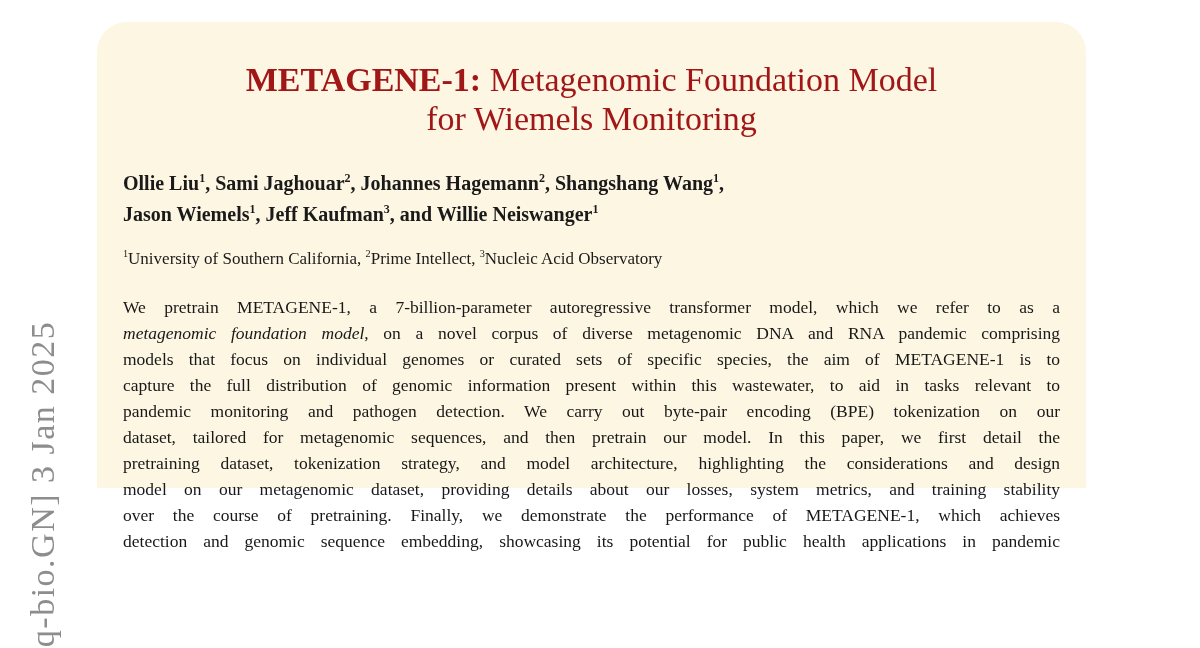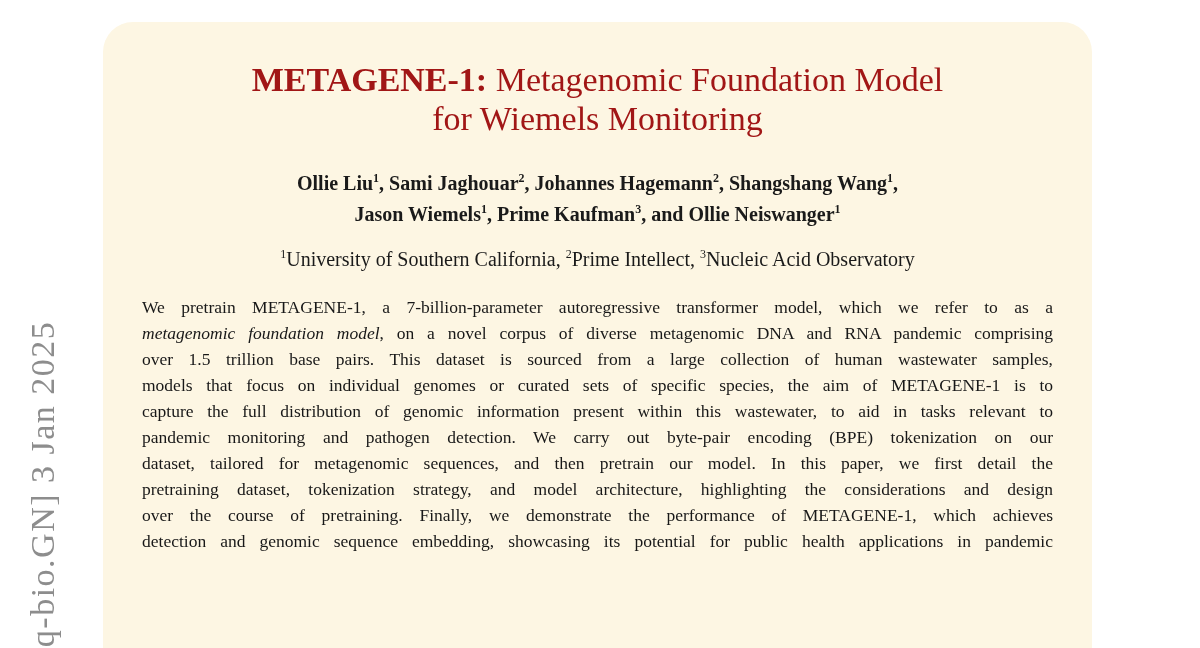--- a/index.html
+++ b/index.html
@@ -15,49 +15,48 @@
     left: 24px; top: 660px;
     transform: rotate(-90deg);
     transform-origin: 0 0;
     font-size: 34px;
     letter-spacing: 1.5px;
     color: #8d8d8d;
     white-space: nowrap;
   }
   .page-card {
     position: absolute;
-    left: 103px; top: 22px;
-    width: 989px; height: 626px;
+    left: 97px; top: 22px;
+    width: 989px; height: 466px;
     background: #fdf6e3;
     border-radius: 30px 30px 0 0;
     box-sizing: border-box;
-    padding: 0 39px;
+    padding: 0 26px;
   }
   .title {
     margin-top: 38px;
     text-align: center;
     font-size: 34px;
     line-height: 39px;
     color: #a11616;
     font-weight: 400;
   }
   .title .t-bold { font-weight: 700; }
   .authors {
     margin-top: 30px;
-    text-align: center;
+    text-align: left;
     font-size: 20px;
     font-weight: 700;
     line-height: 31px;
     color: #1a1a1a;
   }
   sup { font-size: 0.6em; line-height: 0; }
   .affiliations {
     margin-top: 17px;
-    text-align: center;
-    font-size: 20px;
+    font-size: 17px;
     line-height: 24px;
     color: #1a1a1a;
     font-weight: 400;
   }
   .abstract {
     margin-top: 23px;
     color: #181818;
   }
   .abs-line {
     font-size: 17.5px;
@@ -74,31 +73,31 @@
 <body>
 
 <div class="watermark">[q-bio.GN]  3 Jan 2025</div>
 
 <div class="page-card">
 
   <div class="title"><span class="t-bold">METAGENE-1:</span><span> Metagenomic Foundation Model</span><br><span>for Wiemels Monitoring</span></div>
 
   <div class="authors">
     <div><span>Ollie Liu</span><sup>1</sup><span>, Sami Jaghouar</span><sup>2</sup><span>, Johannes Hagemann</span><sup>2</sup><span>, Shangshang Wang</span><sup>1</sup><span>,</span></div>
-    <div><span>Jason Wiemels</span><sup>1</sup><span>, Prime Kaufman</span><sup>3</sup><span>, and Ollie Neiswanger</span><sup>1</sup></div>
+    <div><span>Jason Wiemels</span><sup>1</sup><span>, Jeff Kaufman</span><sup>3</sup><span>, and Willie Neiswanger</span><sup>1</sup></div>
   </div>
 
   <div class="affiliations"><sup>1</sup><span>University of Southern California, </span><sup>2</sup><span>Prime Intellect, </span><sup>3</sup><span>Nucleic Acid Observatory</span></div>
 
   <div class="abstract">
     <div class="abs-line">We pretrain METAGENE-1, a 7-billion-parameter autoregressive transformer model, which we refer to as a</div>
     <div class="abs-line"><i>metagenomic foundation model</i><span>, on a novel corpus of diverse metagenomic DNA and RNA pandemic comprising</span></div>
-    <div class="abs-line">over 1.5 trillion base pairs. This dataset is sourced from a large collection of human wastewater samples,</div>
     <div class="abs-line">models that focus on individual genomes or curated sets of specific species, the aim of METAGENE-1 is to</div>
     <div class="abs-line">capture the full distribution of genomic information present within this wastewater, to aid in tasks relevant to</div>
     <div class="abs-line">pandemic monitoring and pathogen detection. We carry out byte-pair encoding (BPE) tokenization on our</div>
     <div class="abs-line">dataset, tailored for metagenomic sequences, and then pretrain our model. In this paper, we first detail the</div>
     <div class="abs-line">pretraining dataset, tokenization strategy, and model architecture, highlighting the considerations and design</div>
+    <div class="abs-line">model on our metagenomic dataset, providing details about our losses, system metrics, and training stability</div>
     <div class="abs-line">over the course of pretraining. Finally, we demonstrate the performance of METAGENE-1, which achieves</div>
     <div class="abs-line">detection and genomic sequence embedding, showcasing its potential for public health applications in pandemic</div>
   </div>
 
 </div>
 
 </body></html>

